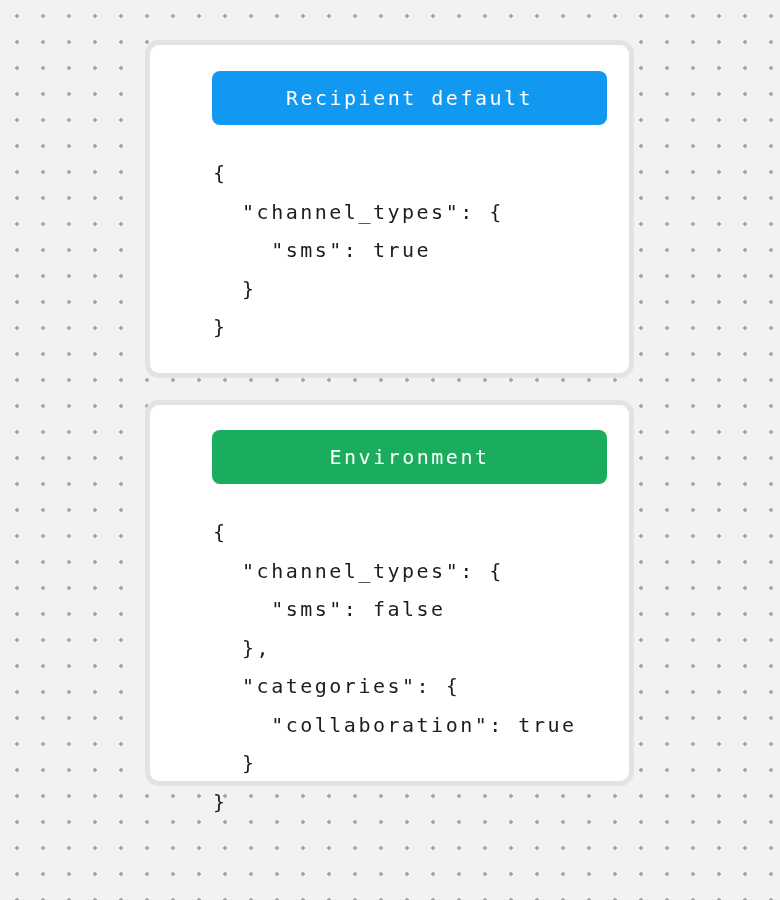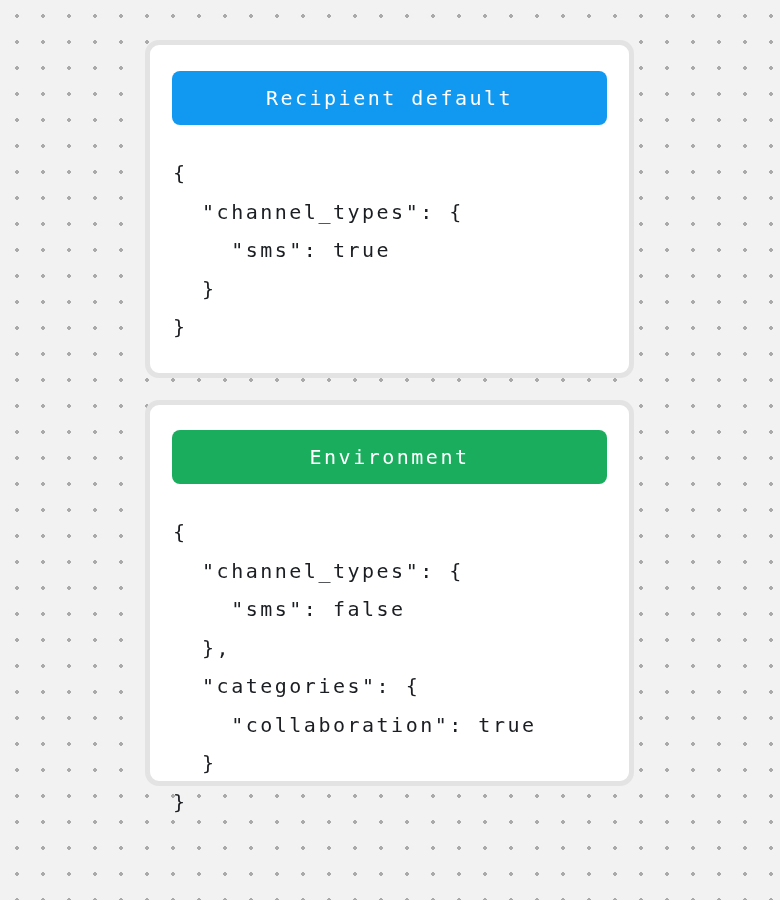--- a/index.html
+++ b/index.html
@@ -12,20 +12,21 @@
     background-position: 4px 3px;
     font-family: "DejaVu Sans Mono", monospace;
   }
   .card {
     position: absolute;
     left: 145px;
     width: 489px;
     background: #ffffff;
     border: 5px solid #e3e3e3;
     border-radius: 14px;
+    padding-left: 40px;
   }
   .card--recipient { top: 40px; height: 338px; }
   .card--environment { top: 400px; height: 386px; }
   .card-header {
     margin: 26px 22px 0 22px;
     height: 54px;
     border-radius: 8px;
     display: flex;
     align-items: center;
     justify-content: center;

